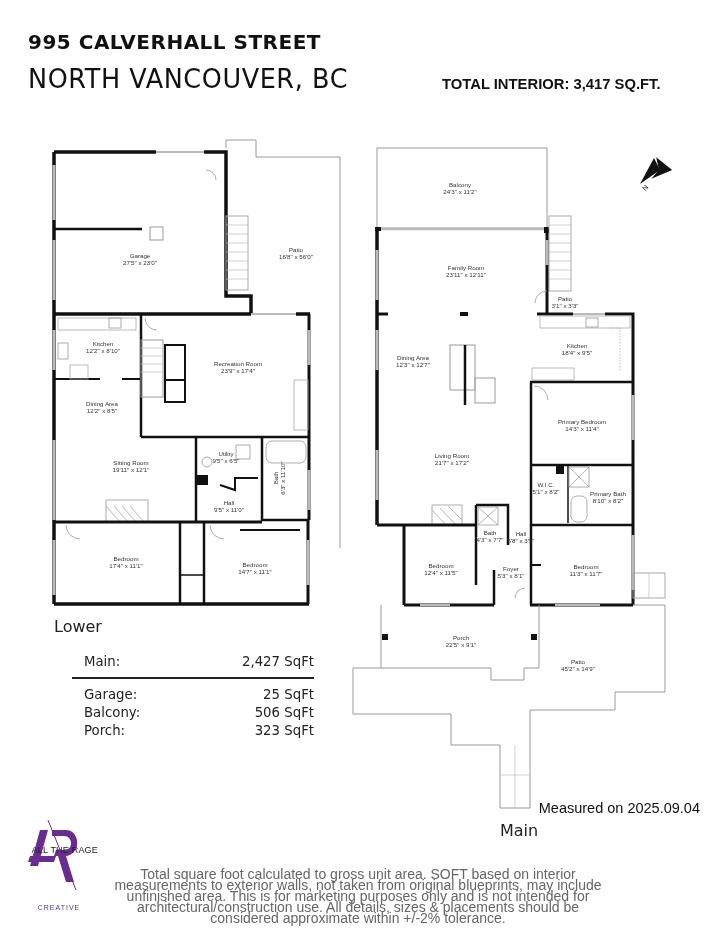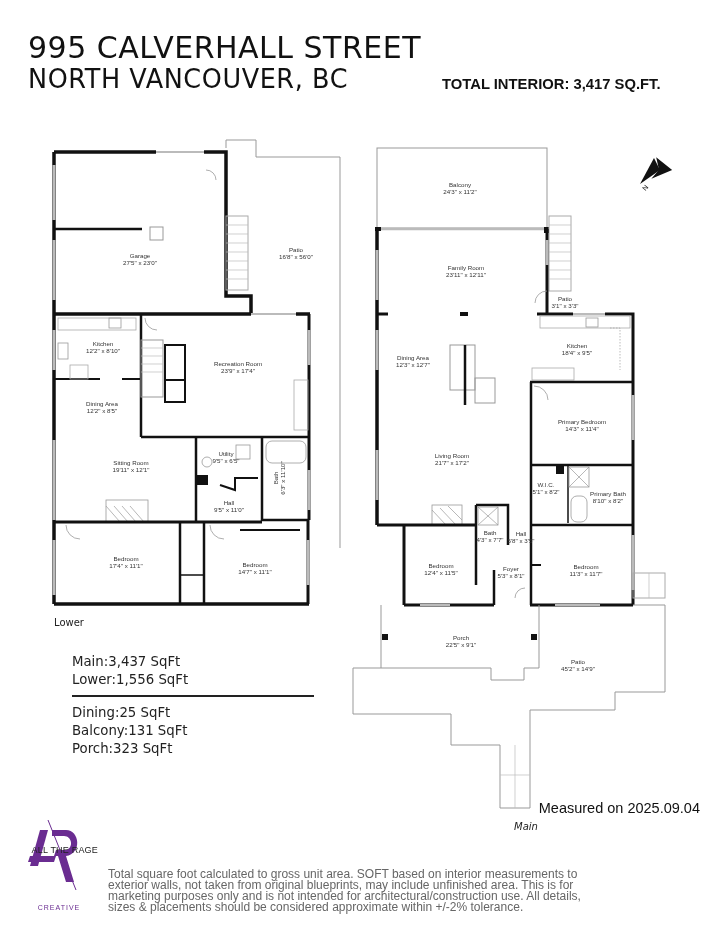--- a/index.html
+++ b/index.html
@@ -1,27 +1,27 @@
 <!DOCTYPE html>
 <html><head>
 <meta charset="utf-8">
 <style>
   html, body { margin:0; padding:0; background:#ffffff; }
   body { width:720px; height:932px; position:relative; overflow:hidden; font-family:"DejaVu Sans", sans-serif; color:#111; }
-  .title1 { position:absolute; left:28px; top:30px; font-size:30px; font-weight:normal; letter-spacing:0.5px; font-family:"DejaVu Sans", sans-serif; color:#111; }
+  .title1 { position:absolute; left:28px; top:30px; font-size:20px; font-weight:bold; letter-spacing:0.5px; font-family:"DejaVu Sans", sans-serif; color:#111; }
   .title2 { position:absolute; left:28px; top:64px; font-size:26px; font-weight:normal; letter-spacing:0.6px; font-family:"DejaVu Sans", sans-serif; color:#111; transform:scaleX(0.98); transform-origin:left; }
   .total { position:absolute; left:442px; top:76px; font-size:14.5px; font-weight:bold; font-family:"Liberation Sans", sans-serif; color:#111; transform:scaleX(1.02); transform-origin:left; }
   svg.plan { position:absolute; left:0; top:0; }
   .rl { font-family:"Liberation Sans", sans-serif; font-size:6.2px; fill:#333; text-anchor:middle; }
-  .floor-label { position:absolute; font-size:10px; font-family:"DejaVu Sans", sans-serif; color:#222; }
+  .floor-label { position:absolute; font-size:16px; font-family:"DejaVu Sans", sans-serif; color:#222; }
   .areas { position:absolute; left:72px; top:653px; width:242px; font-family:"DejaVu Sans", sans-serif; font-size:13.3px; color:#222; }
-  .arow { display:flex; justify-content:flex-start; height:18px; line-height:18px; }
+  .arow { display:flex; justify-content:space-between; height:18px; line-height:18px;margin-left:12px; }
   .adiv { height:2px; background:#222; margin:6px 0 7px 0; }
   .measured { position:absolute; right:20px; top:800px; font-family:"Liberation Sans", sans-serif; font-size:14.5px; color:#111; }
-  .disclaimer { position:absolute; left:108px; top:869px; width:500px; text-align:left; font-family:"Liberation Sans", sans-serif; font-size:12px; line-height:11px; color:#666; }
+  .disclaimer { position:absolute; left:108px; top:869px; width:500px; text-align:center; font-family:"Liberation Sans", sans-serif; font-size:14px; line-height:11px; color:#666; }
   .logo { position:absolute; left:26px; top:818px; width:70px; height:96px; }
   .logo-name { position:absolute; left:20px; top:845px; width:78px; text-align:right; font-family:"Liberation Sans", sans-serif; font-size:9px; color:#222; letter-spacing:0.2px; }
   .logo-sub { position:absolute; left:20px; top:904px; width:78px; text-align:center; font-family:"Liberation Sans", sans-serif; font-size:7px; color:#6a2c91; letter-spacing:1px; }
 </style>
 </head>
 <body>
 
 <div class="title1">995 CALVERHALL STREET</div>
 <div class="title2">NORTH VANCOUVER, BC</div>
 <div class="total">TOTAL INTERIOR: 3,417 SQ.FT.</div>
@@ -272,39 +272,35 @@
   </g>
 
   <g>
     <path d="M654,158 L672,168 L653,180 L659,170 Z" fill="#111" transform="rotate(10 660 170)"></path>
     <path d="M654,158 L660,170 L640,184 Z" fill="#111"></path>
     <text x="644" y="192" font-family="Liberation Sans, sans-serif" font-size="7" fill="#111" transform="rotate(-50 644 190)">N</text>
   </g>
 </svg>
 
 <div class="floor-label" style="left:54px; top:617px;">Lower</div>
-<div class="floor-label" style="left:514px; top:821px;font-style:italic;">Main</div>
+<div class="floor-label" style="left:500px; top:821px;">Main</div>
 
 <div class="areas">
   <div class="arow">
     <span>Main:</span>
-    <span>3,437 SqFt</span>
-  </div>
-  <div class="arow">
-    <span>Lower:</span>
-    <span>1,556 SqFt</span>
+    <span>2,427 SqFt</span>
   </div>
   <div class="adiv"></div>
   <div class="arow">
-    <span>Dining:</span>
+    <span>Garage:</span>
     <span>25 SqFt</span>
   </div>
   <div class="arow">
     <span>Balcony:</span>
-    <span>131 SqFt</span>
+    <span>506 SqFt</span>
   </div>
   <div class="arow">
     <span>Porch:</span>
     <span>323 SqFt</span>
   </div>
 </div>
 
 <svg class="logo" viewBox="0 0 70 96">
   <line x1="22" y1="2" x2="50" y2="72" stroke="#6a2c91" stroke-width="1"></line>
   <path d="M14,12 L22,12 L12,48 L4,48 Z" fill="#6a2c91"></path>

